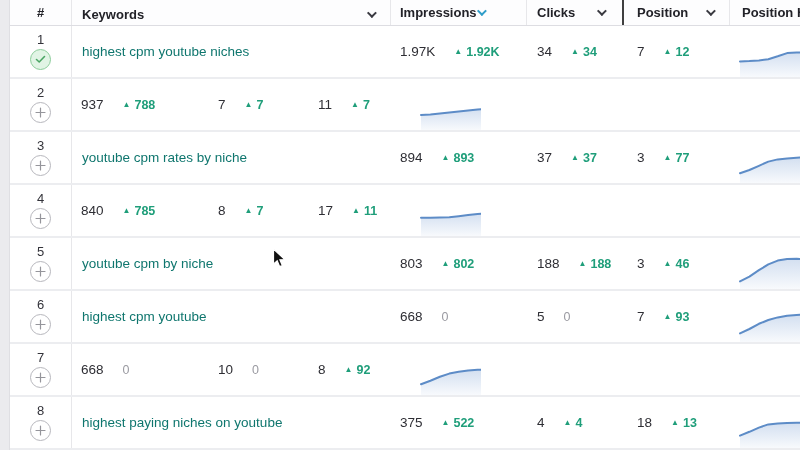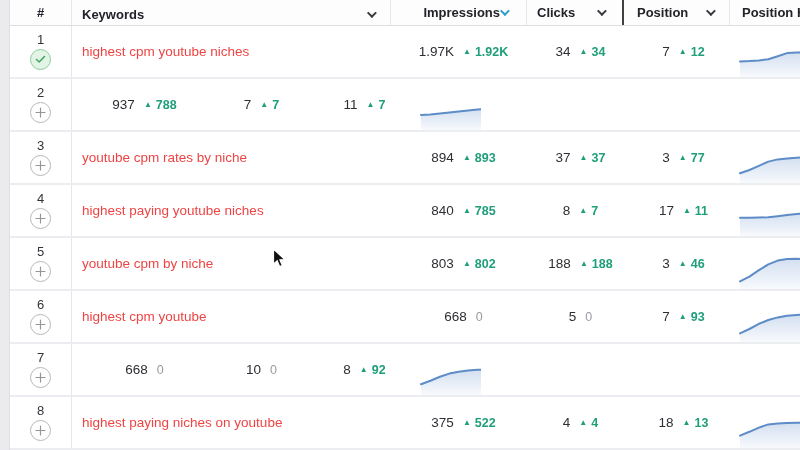--- a/index.html
+++ b/index.html
@@ -7,40 +7,40 @@
     font-family:"Liberation Sans", sans-serif; }
   .viewport { position:relative; width:800px; height:450px; display:flex; }
   .left-strip { width:10px; height:450px; background:#ebebee; border-right:1px solid #dfdfe3; flex:0 0 10px; }
   .table { flex:1; display:flex; flex-direction:column; }
 
   
   .thead { display:flex; height:31px; border-bottom:1px solid #dddde2; background:#fdfdfe; }
   .th { display:flex; align-items:center; font-size:13px; font-weight:700; color:#222228; }
   .th-num   { width:62px;  justify-content:center; border-right:1px solid #e7e7ea; }
   .th-kw    { width:319px; justify-content:space-between; padding:4px 16px 0 10px; border-right:1px solid #e7e7ea; }
-  .th-imp   { width:136px; justify-content:flex-end; padding:0 19px 0 9px;  border-right:1px solid #e7e7ea; }
+  .th-imp   { width:136px; justify-content:flex-start; padding:0 19px 0 9px;  border-right:1px solid #e7e7ea; }
   .th-clk   { width:97px;  justify-content:space-between; padding:0 18px 0 10px; border-right:2px solid #404040; }
   .th-pos   { width:106px; justify-content:space-between; padding:0 16px 0 13px; border-right:1px solid #e7e7ea; }
   .th-hist  { width:70px;  padding-left:12px; white-space:nowrap; overflow:visible; }
   .chev { width:7px; height:7px; border-right:2px solid #3a3a41; border-bottom:2px solid #3a3a41;
           transform:rotate(45deg) translateY(-2px); flex:0 0 auto; }
   .chev.blue { border-color:#2f9dc9; }
 
   
   .tbody { display:flex; flex-direction:column; }
   .row { display:flex; height:53px; border-bottom:2px solid #ecedf0; background:#fff; }
   .cell { display:flex; align-items:center; }
   .c-num { width:62px; flex-direction:column; justify-content:center; gap:3px; border-right:1px solid #e7e7ea; }
   .rownum { font-size:13px; color:#33333a; line-height:13px; }
   .rowicon { width:21px; height:21px; border-radius:50%; display:flex; align-items:center; justify-content:center; cursor:pointer; }
   .rowicon.check { background:#e1f4e5; border:1.5px solid #8ccd9b; }
   .rowicon.plus  { background:#fff; border:1.5px solid #b7b7bd; }
   .c-kw { width:319px; padding-left:10px; }
-  .kw { font-size:13.5px; color:#ef4444; cursor:pointer; }
-  .c-metric { padding-left:9px; gap:9px;justify-content:center; }
+  .kw { font-size:13.5px; color:#0f766e; cursor:pointer; }
+  .c-metric { padding-left:9px; gap:19px; }
   .c-imp { width:136px; }
   .c-clk { width:97px; padding-left:10px; }
   .c-pos { width:106px; padding-left:13px; }
   .val { font-size:13.5px; color:#2e2e34; }
   .delta { font-size:12.5px; display:flex; align-items:center; gap:4px; }
   .delta.up { color:#1f9e7a; font-weight:600; }
   .delta.zero { color:#9a9aa1; font-weight:400; }
   .arr { font-size:8px; line-height:8px; color:#1f9e7a; }
   .c-hist { width:70px; position:relative; overflow:hidden; }
   .spark { display:block; }
@@ -189,23 +189,20 @@
   <div class="row">
     <div class="cell c-num">
       <div class="rownum">4</div>
       <div class="rowicon plus">
 
         <svg class="icon-plus" width="11" height="11" viewBox="0 0 11 11">
                 <path d="M5.5 1 V10 M1 5.5 H10" fill="none" stroke="#95959b" stroke-width="1.2" stroke-linecap="round"></path>
               </svg>
       </div>
     </div>
-    <div class="cell c-kw">
-      <span class="kw">highest paying youtube niches</span>
-    </div>
     <div class="cell c-metric c-imp">
       <span class="val">840</span>
       <span class="delta up"><span class="arr">▲</span>785</span>
     </div>
     <div class="cell c-metric c-clk">
       <span class="val">8</span>
       <span class="delta up"><span class="arr">▲</span>7</span>
     </div>
     <div class="cell c-metric c-pos">
       <span class="val">17</span>

